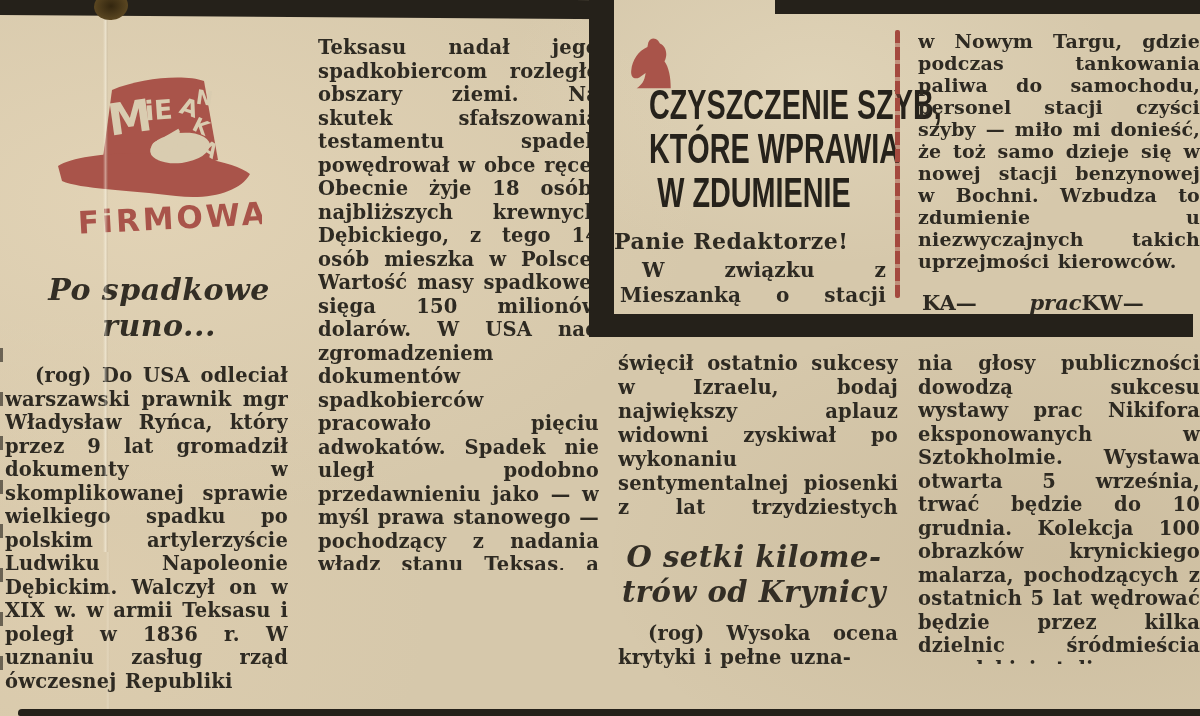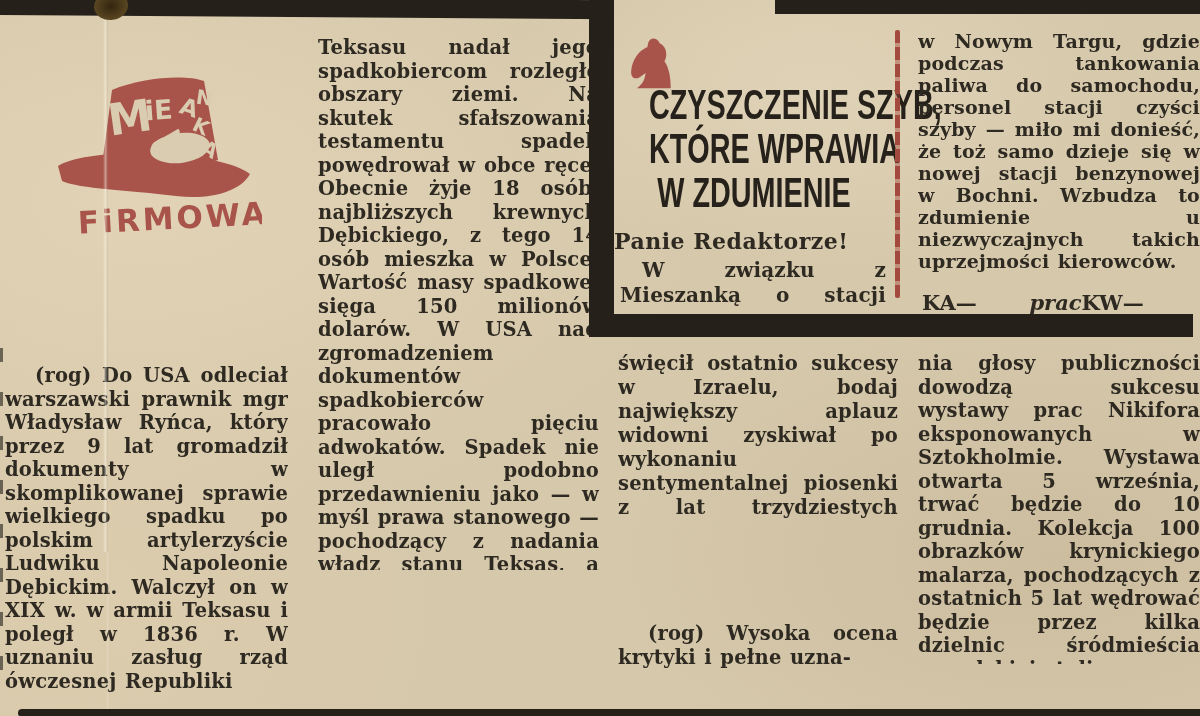--- a/index.html
+++ b/index.html
@@ -101,33 +101,38 @@
       <text x="26" y="162" font-size="31" fill="#a9544a" letter-spacing="3" font-family="DejaVu Sans, sans-serif" transform="rotate(-3 100 152)">FiRMOWA</text>
     </svg>
   </div>
 
   <div style="position:absolute;left:628px;top:38px;width:46px;height:52px;z-index:3;">
     <svg width="46" height="52" viewBox="0 0 50 58">
       <path fill="#a9544a" d="M33,3 C29,-1 24,0 22,5 L21,10 C11,14 4,25 3,36 C2,43 6,47 12,44 L19,39 C18,48 14,53 9,56 L47,56 C47,44 45,33 40,26 C44,19 42,9 35,6 Z"></path>
     </svg>
   </div>
 
+  <div class="script-head" style="left:28px;top:272px;width:262px;font-size:30px;line-height:36px;">Po spadkowe runo...</div>
   <div class="body-text indent" style="left:5px;top:344px;width:283px;height:334px;margin-top:20px;">(rog) Do USA odleciał warszawski prawnik mgr Władysław Ryńca, który przez 9 lat gromadził dokumenty w skomplikowanej sprawie wielkiego spadku po polskim artylerzyście Ludwiku Napoleonie Dębickim. Walczył on w XIX w. w armii Teksasu i poległ w 1836 r. W uznaniu zasług rząd ówczesnej Republiki</div>
 
   <div class="body-text" style="left:318px;top:36px;width:281px;height:534px;">Teksasu nadał jego spadkobiercom rozległe obszary ziemi. Na skutek sfałszowania testamentu spadek powędrował w obce ręce. Obecnie żyje 18 osób, najbliższych krewnych Dębickiego, z tego 14 osób mieszka w Polsce. Wartość masy spadkowej sięga 150 milionów dolarów. W USA nad zgromadzeniem dokumentów spadkobierców pracowało pięciu adwokatów. Spadek nie uległ podobno przedawnieniu jako — w myśl prawa stanowego — pochodzący z nadania władz stanu Teksas, a nie osób prywatnych.</div>
 
   <div class="box-head" style="left:608px;top:82px;width:292px;">
     <span class="line">CZYSZCZENIE SZYB,</span>
     <span class="line">KTÓRE WPRAWIA</span>
     <span class="line">W ZDUMIENIE</span>
   </div>
   <div class="salutation" style="left:614px;top:228px;width:280px;">Panie Redaktorze!</div>
   <div class="body-text" style="left:620px;top:258px;width:266px;height:50px;font-size:20px;line-height:25px;text-indent:22px;">W związku z Mieszanką o stacji benzynowej</div>
 
   <div class="body-text" style="left:618px;top:352px;width:280px;height:170px;line-height:24px;">święcił ostatnio sukcesy w Izraelu, bodaj największy aplauz widowni zyskiwał po wykonaniu sentymentalnej piosenki z lat trzydziestych „Miasteczko Bełz”.</div>
+  <div class="script-head" style="left:608px;top:540px;width:292px;font-size:29px;line-height:35px;">
+    <span style="display:block;">O setki kilome-</span>
+    <span style="display:block;">trów od Krynicy</span>
+  </div>
   <div class="body-text indent" style="left:618px;top:622px;width:280px;height:52px;">(rog) Wysoka ocena krytyki i pełne uzna-</div>
 
   <div class="body-text" style="left:918px;top:30px;width:282px;height:262px;font-size:19px;line-height:22px;">w Nowym Targu, gdzie podczas tankowania paliwa do samochodu, personel stacji czyści szyby — miło mi donieść, że toż samo dzieje się w nowej stacji benzynowej w Bochni. Wzbudza to zdumienie u niezwyczajnych takich uprzejmości kierowców.</div>
   <div class="signature" style="left:922px;top:290px;width:274px;">
     <span>KA—8906</span>
     <span class="it">prac</span>
     <span>KW—2151</span>
   </div>
   <div class="body-text" style="left:918px;top:352px;width:282px;height:312px;">nia głosy publiczności dowodzą sukcesu wystawy prac Nikifora eksponowanych w Sztokholmie. Wystawa otwarta 5 września, trwać będzie do 10 grudnia. Kolekcja 100 obrazków krynickiego malarza, pochodzących z ostatnich 5 lat wędrować będzie przez kilka dzielnic śródmieścia szwedzkiej stolicy.</div>
 

